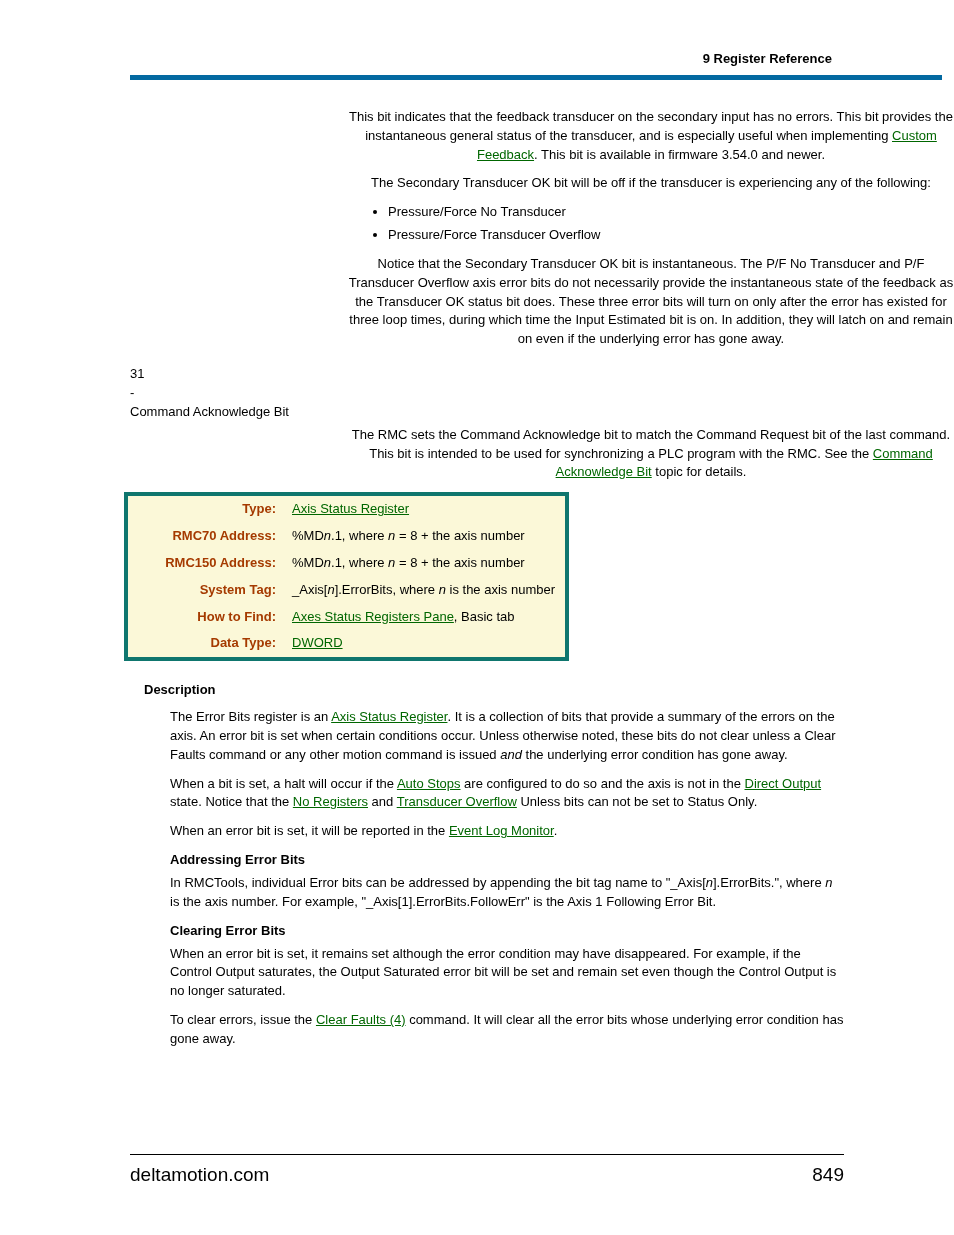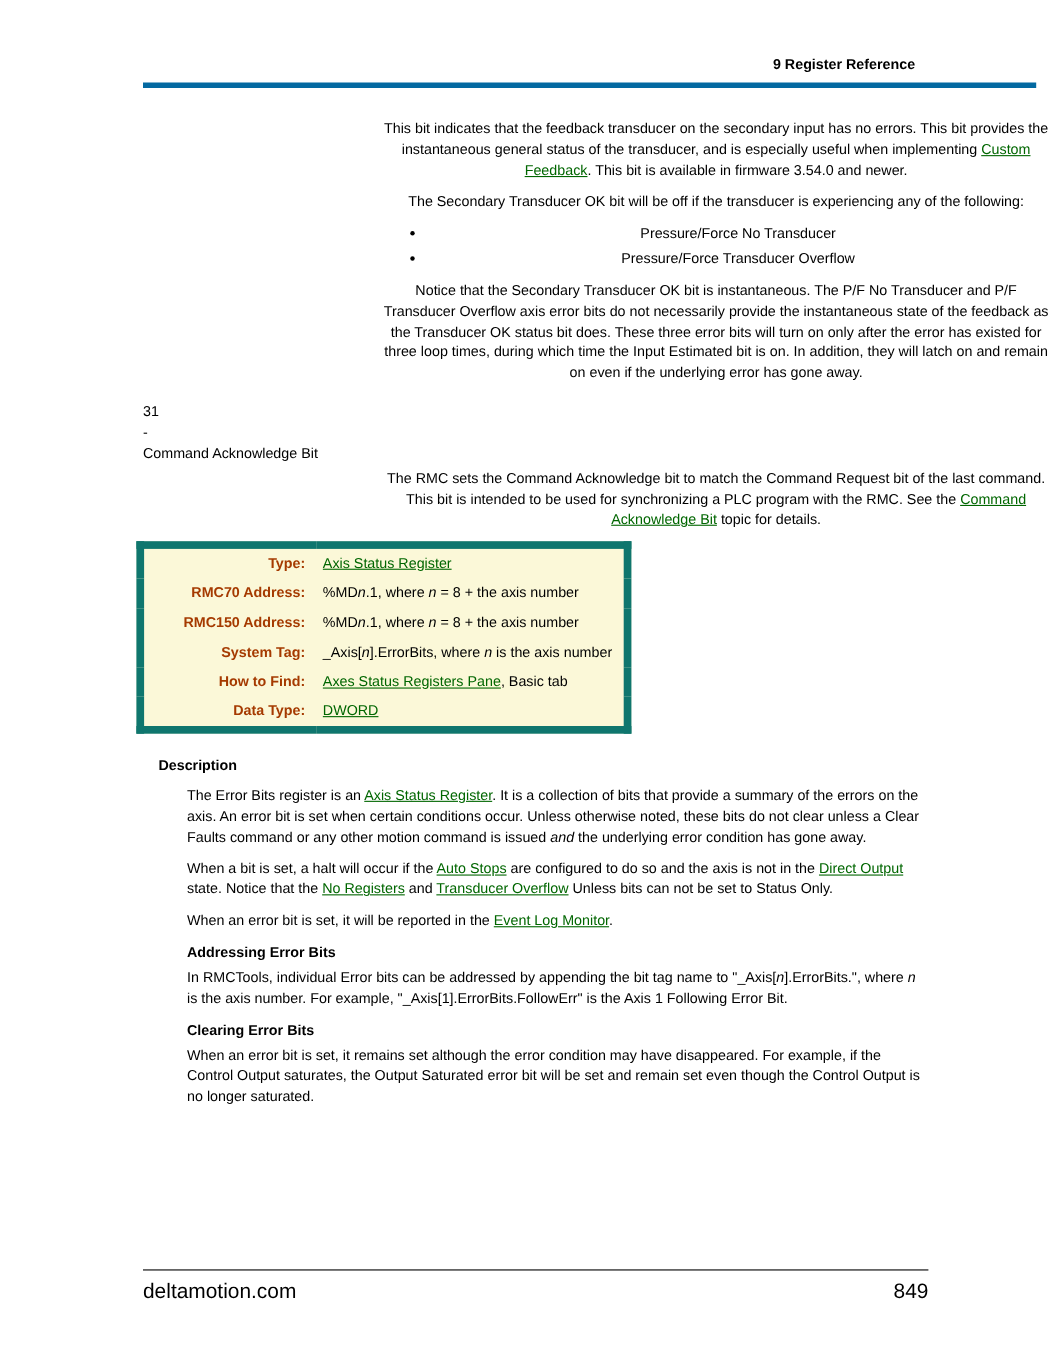--- a/index.html
+++ b/index.html
@@ -35,38 +35,37 @@
     margin-bottom: 10px;
     text-align: center;
   }
   ul.bullets {
     list-style: disc;
     margin-left: 258px;
     margin-bottom: 10px;
   }
   ul.bullets li {
     margin-bottom: 4px;
-    text-align: center;
   }
   .row31 {
     display: flex;
     margin-top: 16px;
     margin-bottom: 4px;
     flex-direction: column;
   }
   .row31 .bitnum { width: 30px; }
   .row31 .dash { width: 30px; }
   .row31 .spacer { width: 128px; }
   .section-num {
     font-weight: bold;
     margin-top: 54px;
     margin-bottom: 18px;
   }
   .info-table {
-    border: 7px solid #0f766e;
+    border: 4px solid #0f766e;
     background: #fbf8d8;
     border-collapse: collapse;
     margin-left: -6px;
     margin-bottom: 20px;
   }
   .info-table td {
     padding: 4px 10px 4px 6px;
     vertical-align: top;
     font-size: 13px;
   }
@@ -188,20 +187,23 @@
     </p>
     <p>
       <span>When an error bit is set, it will be reported in the </span><span class="lnk">Event Log Monitor</span><span>.</span>
     </p>
     <div class="sub-head">Addressing Error Bits</div>
     <p>
       <span>In RMCTools, individual Error bits can be addressed by appending the bit tag name to "_Axis[</span><span class="italic">n</span><span>].ErrorBits.", where </span><span class="italic">n</span><span> is the axis number. For example, "_Axis[1].ErrorBits.FollowErr" is the Axis 1 Following Error Bit.</span>
     </p>
     <div class="sub-head">Clearing Error Bits</div>
     <p>When an error bit is set, it remains set although the error condition may have disappeared. For example, if the Control Output saturates, the Output Saturated error bit will be set and remain set even though the Control Output is no longer saturated.</p>
+    <p>
+      <span>To clear errors, issue the </span><span class="lnk">Clear Faults (4)</span><span> command. It will clear all the error bits whose underlying error condition has gone away.</span>
+    </p>
   </div>
 
 </div>
 
 <div class="footer">
   <span>deltamotion.com</span>
   <span>849</span>
 </div>
 
 </body></html>

